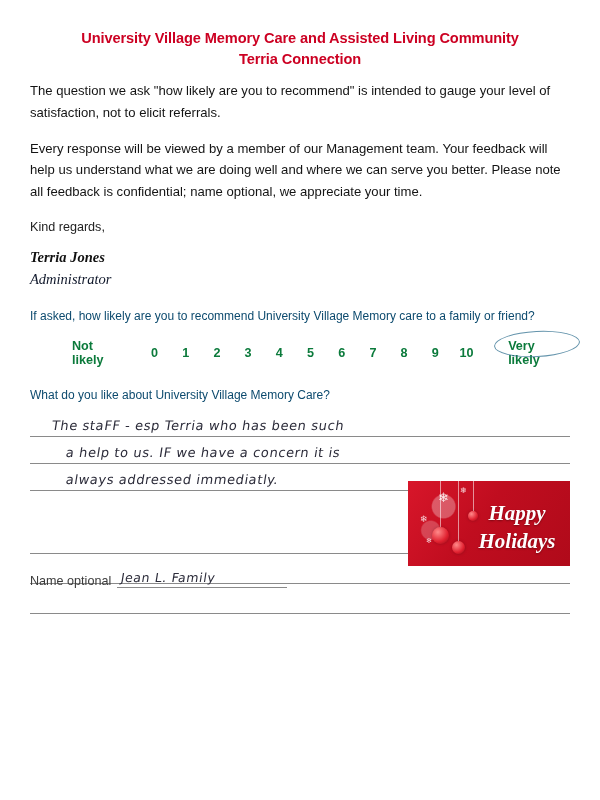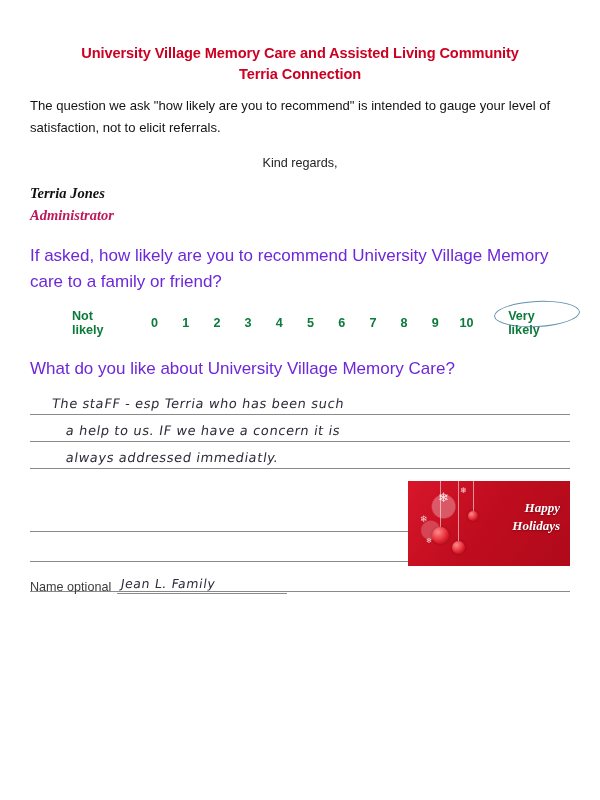--- a/index.html
+++ b/index.html
@@ -13,21 +13,21 @@
     background: #ffffff;
     font-family: "Liberation Sans", sans-serif;
     color: #1b1b1b;
     overflow: hidden;
     position: relative;
   }
   .page {
     position: relative;
     width: 600px;
     height: 624px;
-    padding: 35px 30px 0 30px;
+    padding: 20px 30px 0 30px;
   }
 
   
   .doc-title {
     color: #cc0022;
     font-weight: bold;
     font-size: 14.6px;
     text-align: center;
     line-height: 1.45;
     letter-spacing: -0.1px;
@@ -49,46 +49,45 @@
   .para {
     font-size: 13.1px;
     line-height: 1.63;
     margin: 0 0 15px 0;
     color: #141414;
   }
   .regards {
     font-size: 12.6px;
     margin: 18px 0 14px 0;
     color: #222;
-    text-align: center;
   }
   .sig-name {
     font-family: "Liberation Serif", serif;
     font-style: italic;
     font-weight: bold;
     font-size: 14.5px;
     line-height: 1.35;
     margin: 0 0 2px 0;
     color: #111;
   }
   .sig-role {
     font-family: "Liberation Serif", serif;
     font-style: italic;
-    font-weight: bold;
+    font-weight: normal;
     font-size: 14.5px;
     line-height: 1.35;
     margin: 0 0 18px 0;
-    color: #be185d;
+    color: #0f172a;
   }
 
   
   .question {
-    font-size: 17px;
+    font-size: 12px;
     line-height: 1.55;
-    color: #6d28d9;
+    color: #0c4a6e;
     margin: 0 0 10px 0;
   }
 
   
   .scale-row {
     display: flex;
     align-items: center;
     gap: 12px;
     margin: 10px 0 16px 42px;
     font-weight: bold;
@@ -213,36 +212,36 @@
     width: 1px;
     background: rgba(255,255,255,.55);
   }
   .card .t1 { left: 32px; top: 0; height: 46px; }
   .card .t2 { left: 50px; top: 0; height: 60px; }
   .card .t3 { left: 65px; top: 0; height: 30px; }
   .card-text {
     position: absolute;
     right: 10px;
     top: 18px;
-    text-align: right;
+    text-align: center;
     color: #ffffff;
     font-family: "Liberation Serif", serif;
     font-style: italic;
     font-weight: bold;
-    font-size: 13px;
+    font-size: 21px;
     line-height: 1.35;
     text-shadow: 0 1px 2px rgba(0,0,0,.35);
     width: 86px;
   }
 
   
   .name-row {
     position: absolute;
     left: 30px;
-    bottom: 30px;
+    bottom: 36px;
     display: flex;
     align-items: flex-end;
     font-size: 12.6px;
     color: #3b3b3b;
   }
   .name-blank {
     position: relative;
     width: 170px;
     border-bottom: 1px solid #8a8a8a;
     height: 20px;
@@ -260,20 +259,21 @@
 
 <div class="page">
 
   <div class="doc-title">
     <span>University Village Memory Care and Assisted Living Community</span><br>
     <span>Terria Connection</span>
   </div>
 
 
   <p class="para">The question we ask "how likely are you to recommend" is intended to gauge your level of satisfaction, not to elicit referrals.</p>
+  <p class="para">Every response will be viewed by a member of our Management team. Your feedback will help us understand what we are doing well and where we can serve you better. Please note all feedback is confidential; name optional, we appreciate your time.</p>
 
   <div class="regards">Kind regards,</div>
   <div class="sig-name">Terria Jones</div>
   <div class="sig-role">Administrator</div>
 
   <div class="question">If asked, how likely are you to recommend University Village Memory care to a family or friend?</div>
 
   <div class="scale-row">
     <span class="scale-label">Not likely</span>
     <span class="scale-num">0</span>

